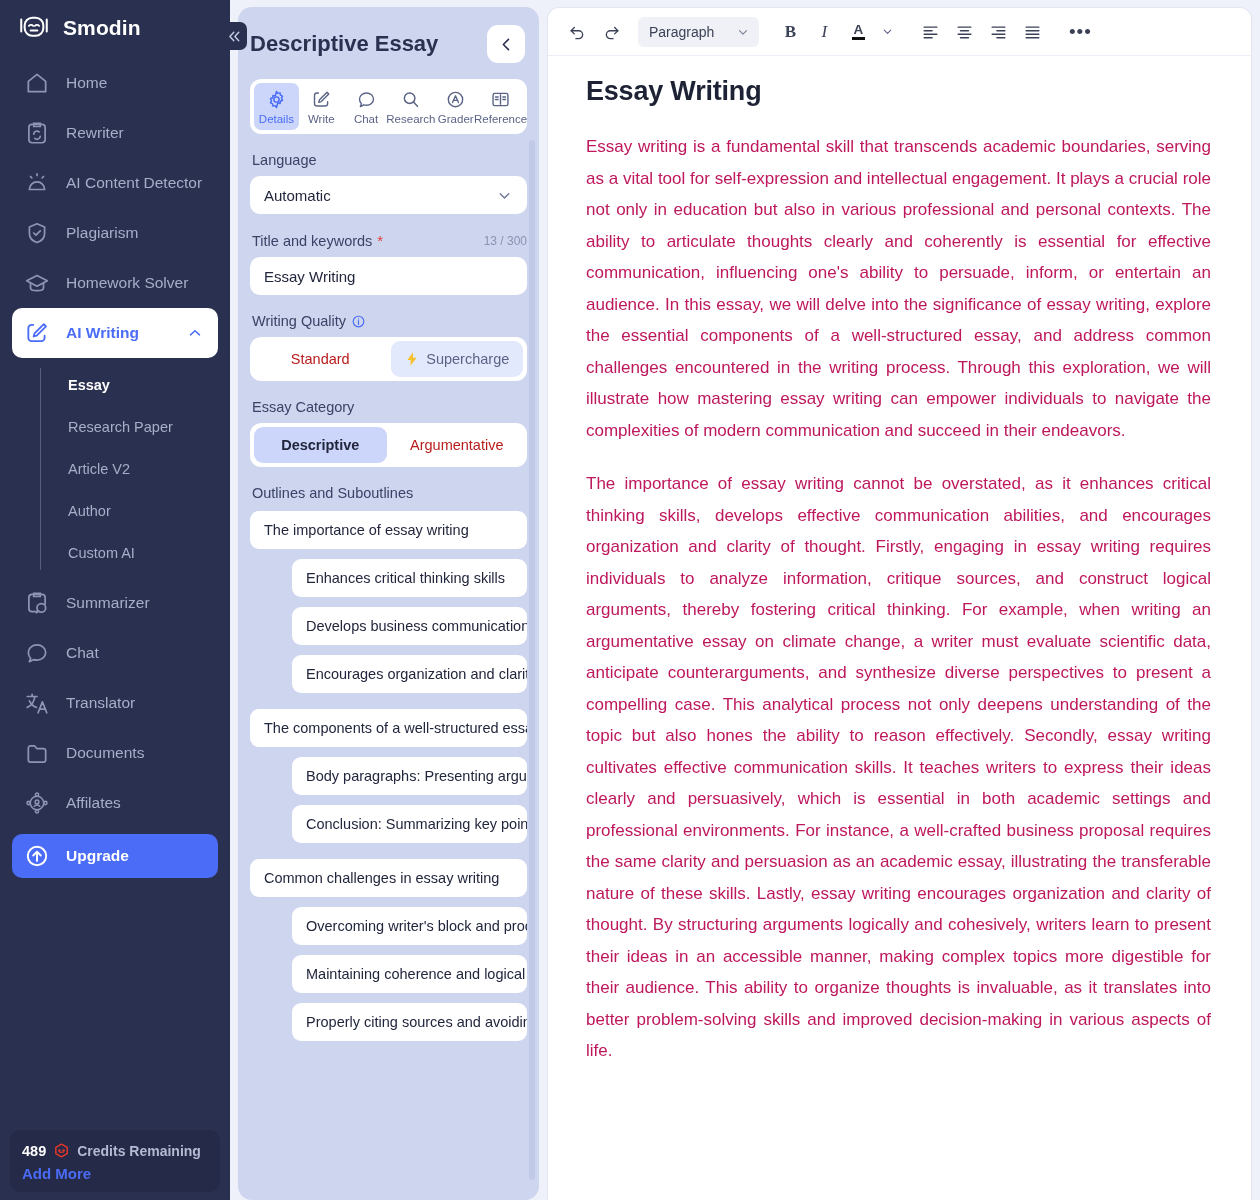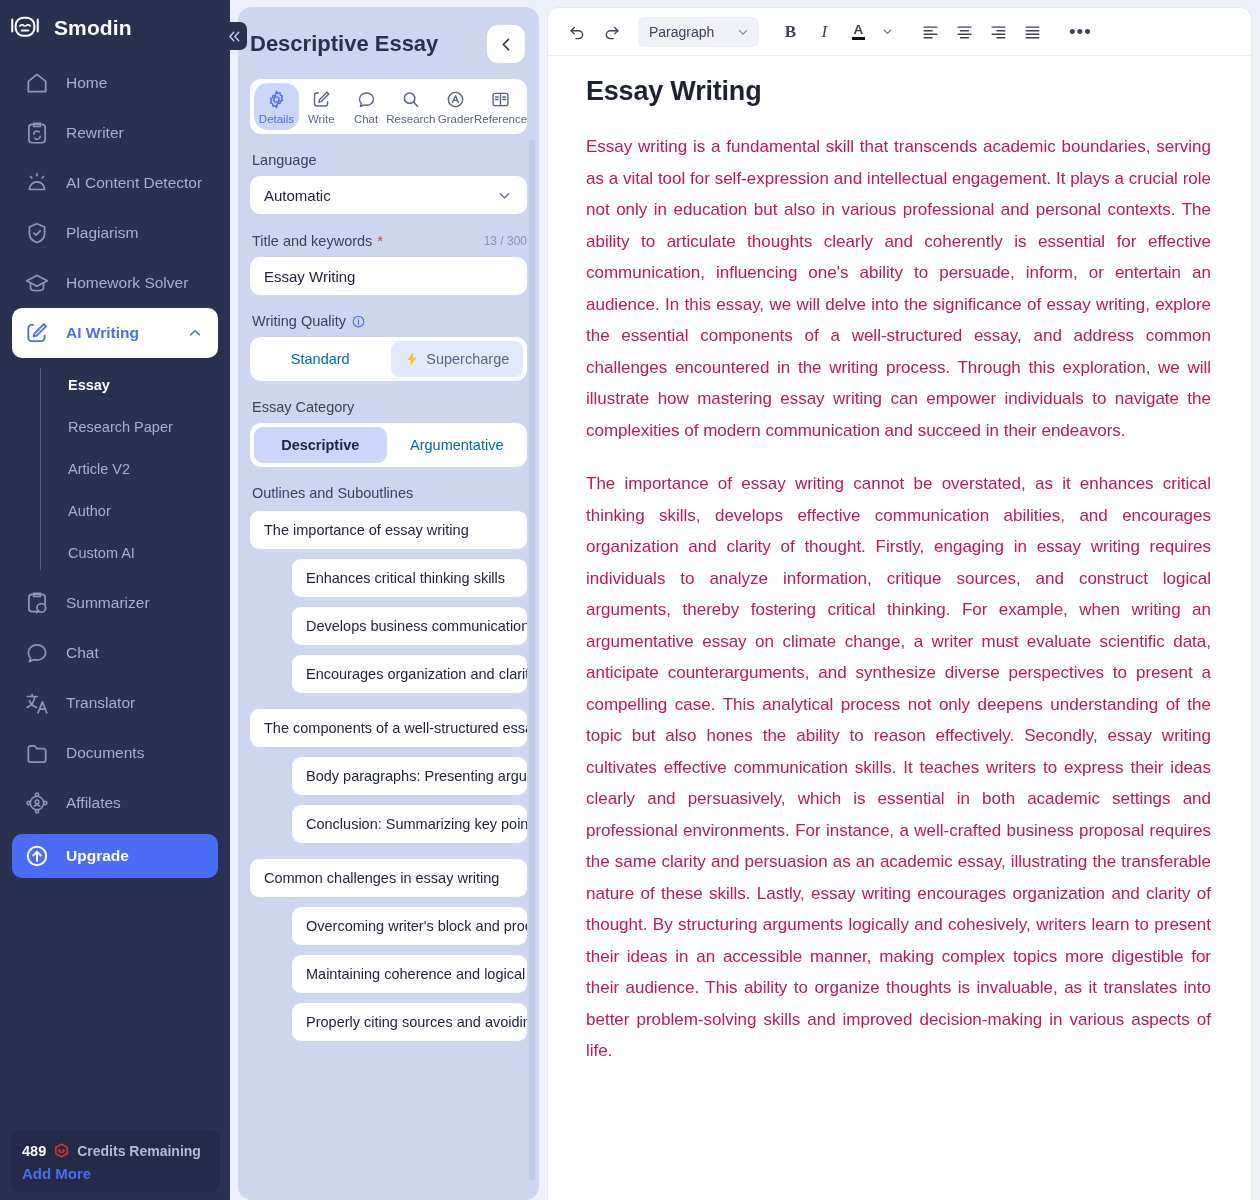--- a/index.html
+++ b/index.html
@@ -11,21 +11,21 @@
   }
   .app { display: flex; width: 1260px; height: 1200px; position: relative; }
 
   
   .sidebar {
     width: 230px; min-width: 230px; height: 1200px;
     background: #2a3050;
     display: flex; flex-direction: column;
     position: relative; z-index: 2;
   }
-  .brand { display: flex; align-items: center; gap: 12px; padding: 14px 0 10px 8px; }
+  .brand { display: flex; align-items: center; gap: 12px; padding: 14px 0 10px 17px; }
   .brand-logo { width: 34px; height: 28px; flex: none; }
   .brand-name { color: #ffffff; font-size: 21px; font-weight: bold; letter-spacing: .1px; }
 
   .nav { flex: 1 1 auto; overflow: hidden; padding-top: 6px; }
   .nav-item {
     display: flex; align-items: center; gap: 16px;
     height: 50px; margin: 0 12px; padding-left: 12px;
     border-radius: 10px; cursor: pointer;
   }
   .nav-item .ic { width: 26px; height: 26px; flex: none; display: block; color: #8d95b5; }
@@ -83,21 +83,21 @@
   .back-btn {
     width: 38px; height: 38px; background: #fff; border-radius: 11px;
     display: flex; align-items: center; justify-content: center; cursor: pointer; color: #2a3050;
   }
 
   .tabs {
     margin: 16px 12px 0 12px; background: #fff; border-radius: 11px;
     display: flex; padding: 4px; gap: 0; overflow: hidden;
   }
   .tab {
-    flex: 1 1 0; min-width: 0; border-radius: 14px; padding: 6px 0 5px 0;
+    flex: 1 1 0; min-width: 0; border-radius: 7px; padding: 6px 0 5px 0;
     display: flex; flex-direction: column; align-items: center; gap: 3px; cursor: pointer;
   }
   .tab .ic { width: 21px; height: 21px; color: #5b6486; }
   .tab .tl { font-size: 11.5px; color: #5b6486; white-space: nowrap; }
   .tab.active { background: #ccd6fb; }
   .tab.active .ic, .tab.active .tl { color: #4a6cf7; }
 
   .mid-scroll {
     flex: 1; overflow: hidden; padding: 0 12px 12px 12px; position: relative;
   }
@@ -109,21 +109,21 @@
     background: #fff; border-radius: 10px; height: 38px;
     display: flex; align-items: center; padding: 0 14px;
     font-size: 15px; color: #22263c; cursor: pointer;
   }
   .select .chev { margin-left: auto; color: #6b7494; }
 
   .seg { background: #fff; border-radius: 11px; padding: 4px; display: flex; gap: 4px; }
   .seg-opt {
     flex: 1 1 0; height: 36px; border-radius: 9px;
     display: flex; align-items: center; justify-content: center; gap: 6px;
-    font-size: 14.5px; color: #0369a1; cursor: pointer;
+    font-size: 14.5px; color: #b91c1c; cursor: pointer;
   }
   .seg-opt.sel-light { background: #e3e9fd; color: #5b6486; }
   .seg-opt.sel-strong { background: #ccd6fb; color: #22263c; font-weight: bold; }
 
   .outline-row { margin-top: 10px; }
   .outline-row.sub { padding-left: 42px; }
   .outline-item {
     background: #fff; border-radius: 9px; height: 38px;
     display: flex; align-items: center; padding: 0 14px;
     font-size: 14.5px; color: #22263c; cursor: text;

